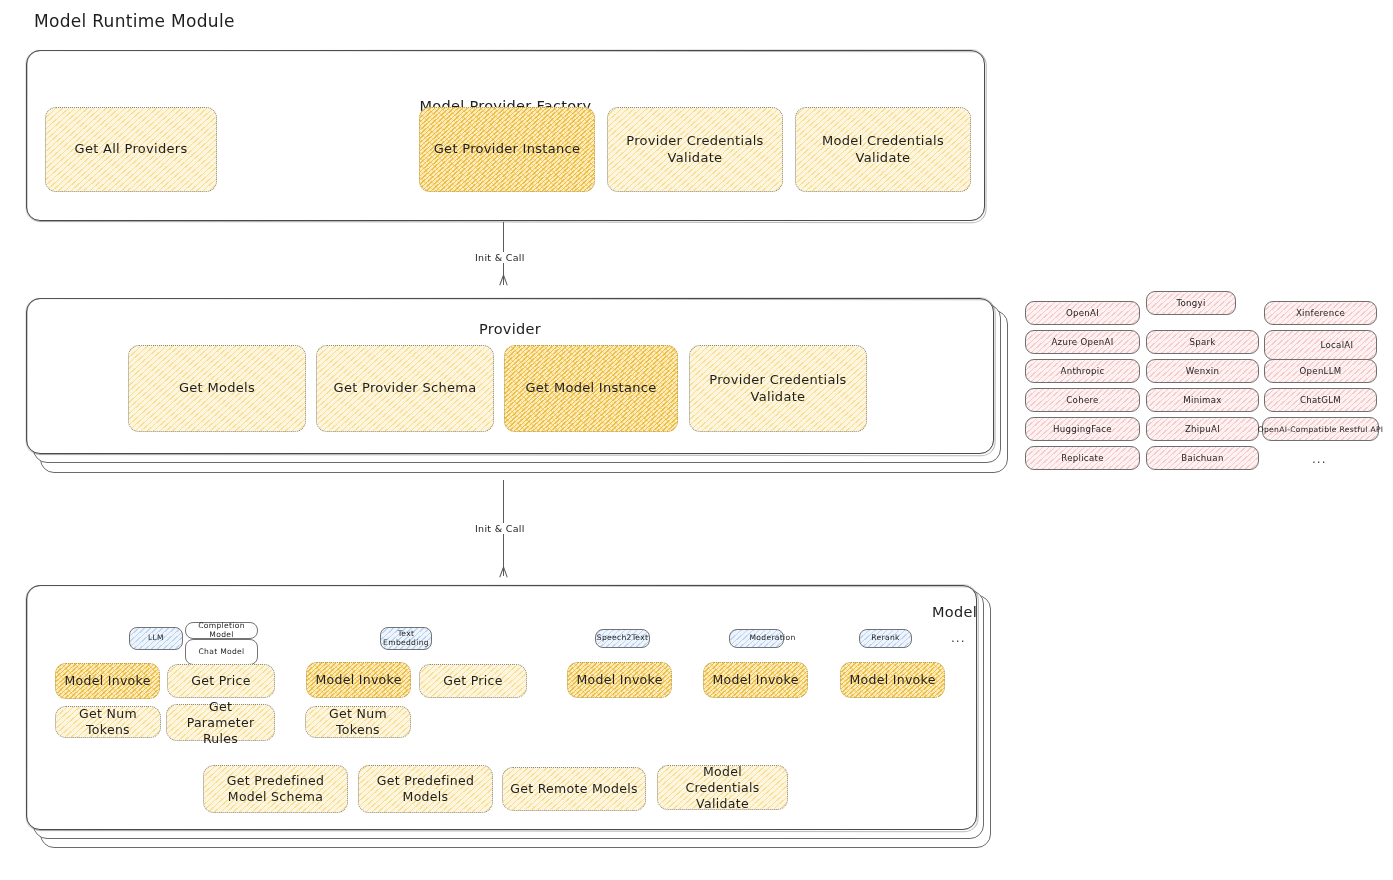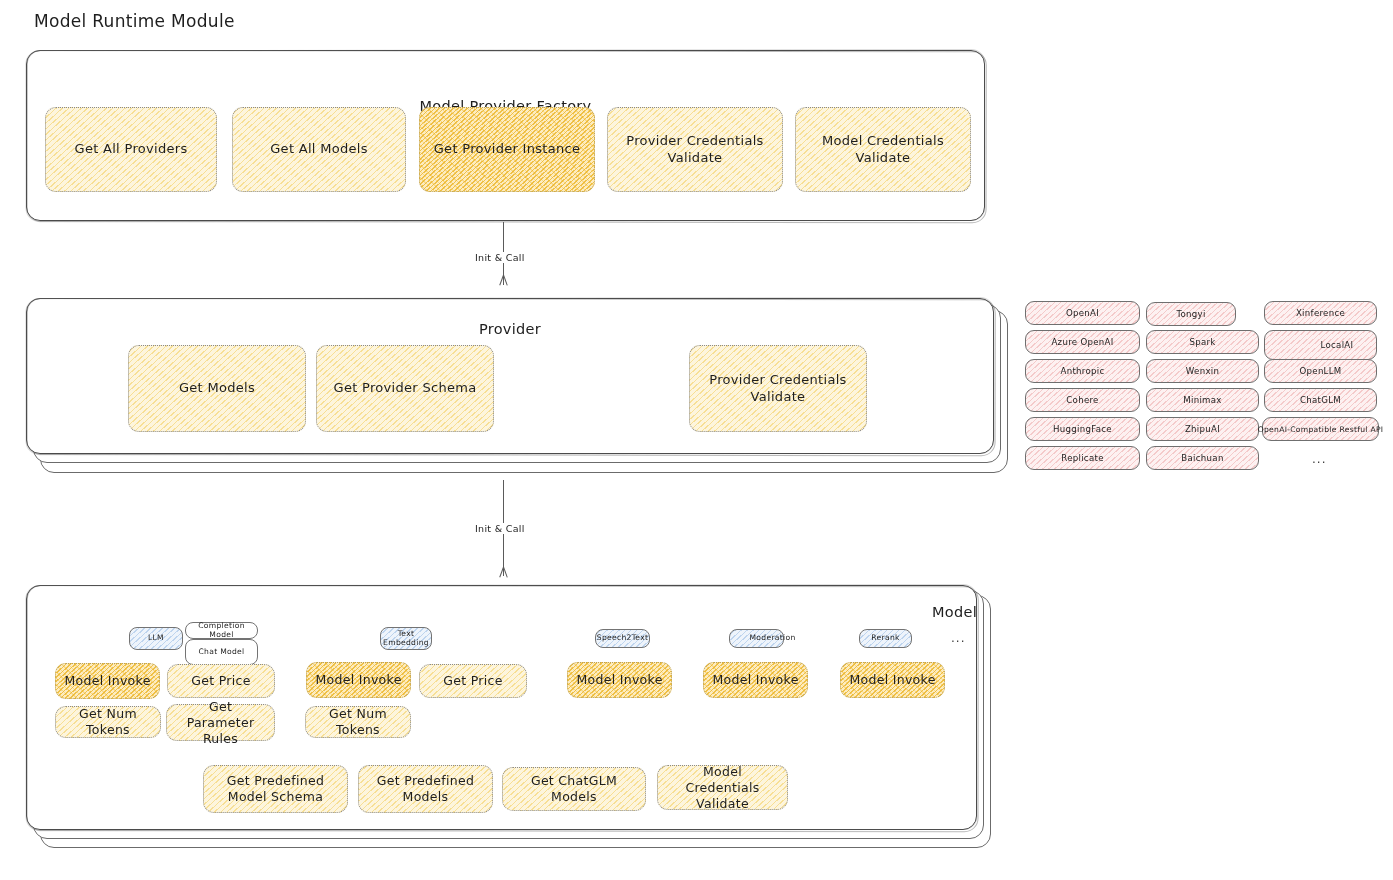--- a/index.html
+++ b/index.html
@@ -137,23 +137,20 @@
 <div id="stage">
 
   <div id="page-title" class="hand">Model Runtime Module</div>
 
   <div class="container sketch" style="left:26px; top:50px; width:959px; height:171px;"></div>
   <div class="box-title hand" style="left:26px; top:70px; width:959px;margin-top:28px;">Model Provider Factory</div>
 
   <div class="node fill-yellow hand" style="left:45px; top:107px; width:172px; height:85px; font-size:13px;">
     <span>Get All Providers</span>
   </div>
-  <div class="node fill-yellow hand" style="left:232px; top:107px; width:174px; height:85px; font-size:13px;">
-    <span>Get All Models</span>
-  </div>
   <div class="node fill-yellow-strong hand" style="left:419px; top:107px; width:176px; height:85px; font-size:13px;">
     <span>Get Provider Instance</span>
   </div>
   <div class="node fill-yellow hand" style="left:607px; top:107px; width:176px; height:85px; font-size:13px;">
     <span>Provider Credentials Validate</span>
   </div>
   <div class="node fill-yellow hand" style="left:795px; top:107px; width:176px; height:85px; font-size:13px;">
     <span>Model Credentials Validate</span>
   </div>
 
@@ -165,20 +162,23 @@
   <div class="deck" style="left:33px; top:304px; width:968px; height:159px;"></div>
   <div class="container sketch" style="left:26px; top:298px; width:968px; height:156px;"></div>
   <div class="box-title hand" style="left:26px; top:321px; width:968px;">Provider</div>
 
   <div class="node fill-yellow hand" style="left:128px; top:345px; width:178px; height:87px; font-size:13px;">
     <span>Get Models</span>
   </div>
   <div class="node fill-yellow hand" style="left:316px; top:345px; width:178px; height:87px; font-size:13px;">
     <span>Get Provider Schema</span>
   </div>
+  <div class="node fill-yellow-strong hand" style="left:504px; top:345px; width:174px; height:87px; font-size:13px;">
+    <span>Get Model Instance</span>
+  </div>
   <div class="node fill-yellow hand" style="left:689px; top:345px; width:178px; height:87px; font-size:13px;">
     <span>Provider Credentials Validate</span>
   </div>
 
   <div class="arrow-line" style="left:503px; top:480px; height:96px;"></div>
   <div class="arrow-head" style="left:497px; top:567px;"></div>
   <div class="arrow-label hand" style="left:471px; top:523px;">Init &amp; Call</div>
 
   <div class="deck" style="left:40px; top:595px; width:951px; height:253px;"></div>
   <div class="deck" style="left:33px; top:590px; width:951px; height:249px;"></div>
@@ -245,21 +245,21 @@
 
   <div class="ellipsis hand" style="left:951px; top:631px;">...</div>
 
   <div class="node fill-yellow hand" style="left:203px; top:765px; width:145px; height:48px; font-size:12.5px;">
     <span>Get Predefined Model Schema</span>
   </div>
   <div class="node fill-yellow hand" style="left:358px; top:765px; width:135px; height:48px; font-size:12.5px;">
     <span>Get Predefined Models</span>
   </div>
   <div class="node fill-yellow hand" style="left:502px; top:767px; width:144px; height:44px; font-size:12.5px;">
-    <span>Get ChatGLM Models</span>
+    <span>Get Remote Models</span>
   </div>
   <div class="node fill-yellow hand" style="left:657px; top:765px; width:131px; height:45px; font-size:12.5px;">
     <span>Model Credentials Validate</span>
   </div>
 
   <div class="ptag fill-pink hand" style="left:1025px; top:301px; width:115px; height:24px;">
     <span>OpenAI</span>
   </div>
   <div class="ptag fill-pink hand" style="left:1025px; top:330px; width:115px; height:24px;">
     <span>Azure OpenAI</span>
@@ -270,21 +270,21 @@
   <div class="ptag fill-pink hand" style="left:1025px; top:388px; width:115px; height:24px;">
     <span>Cohere</span>
   </div>
   <div class="ptag fill-pink hand" style="left:1025px; top:417px; width:115px; height:24px;">
     <span>HuggingFace</span>
   </div>
   <div class="ptag fill-pink hand" style="left:1025px; top:446px; width:115px; height:24px;">
     <span>Replicate</span>
   </div>
 
-  <div class="ptag fill-pink hand" style="left:1146px; top:302px; width:90px; height:24px;text-align:center;">
+  <div class="ptag fill-pink hand" style="left:1146px; top:291px; width:90px; height:24px;text-align:center;">
     <span>Tongyi</span>
   </div>
   <div class="ptag fill-pink hand" style="left:1146px; top:330px; width:113px; height:24px;">
     <span>Spark</span>
   </div>
   <div class="ptag fill-pink hand" style="left:1146px; top:359px; width:113px; height:24px;">
     <span>Wenxin</span>
   </div>
   <div class="ptag fill-pink hand" style="left:1146px; top:388px; width:113px; height:24px;">
     <span>Minimax</span>

